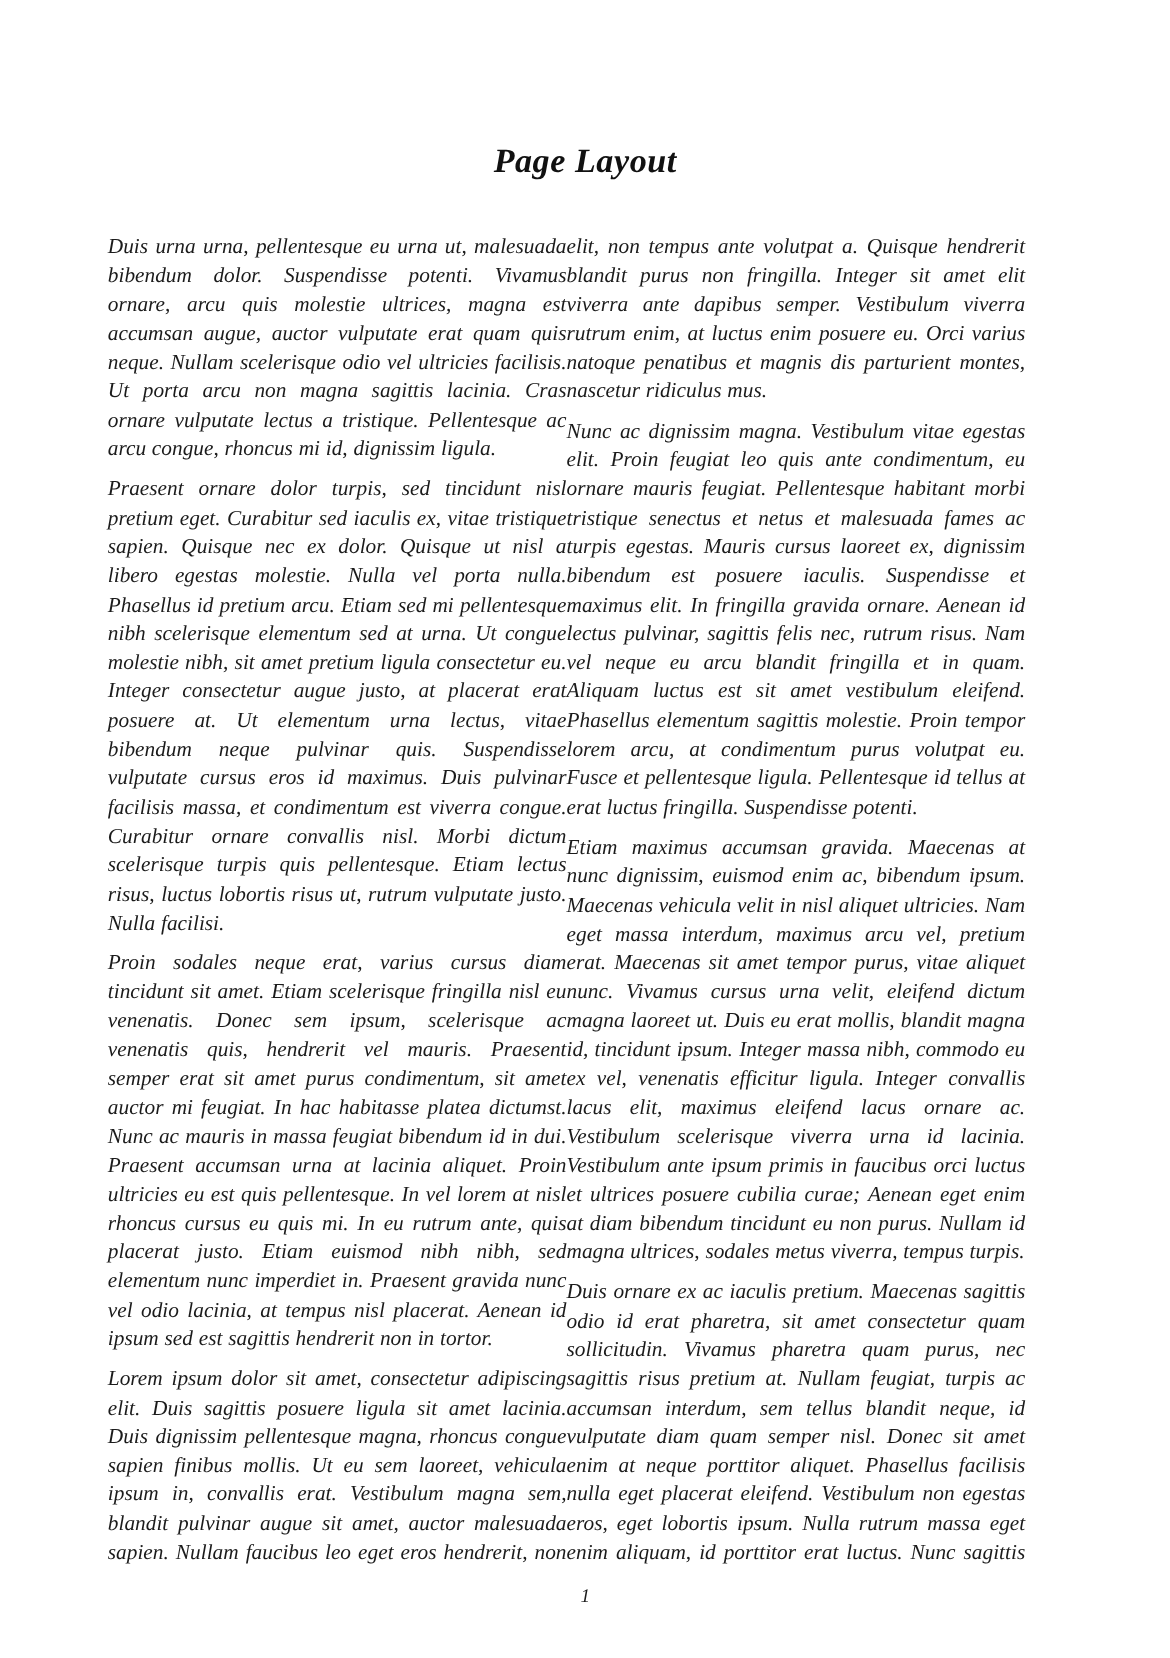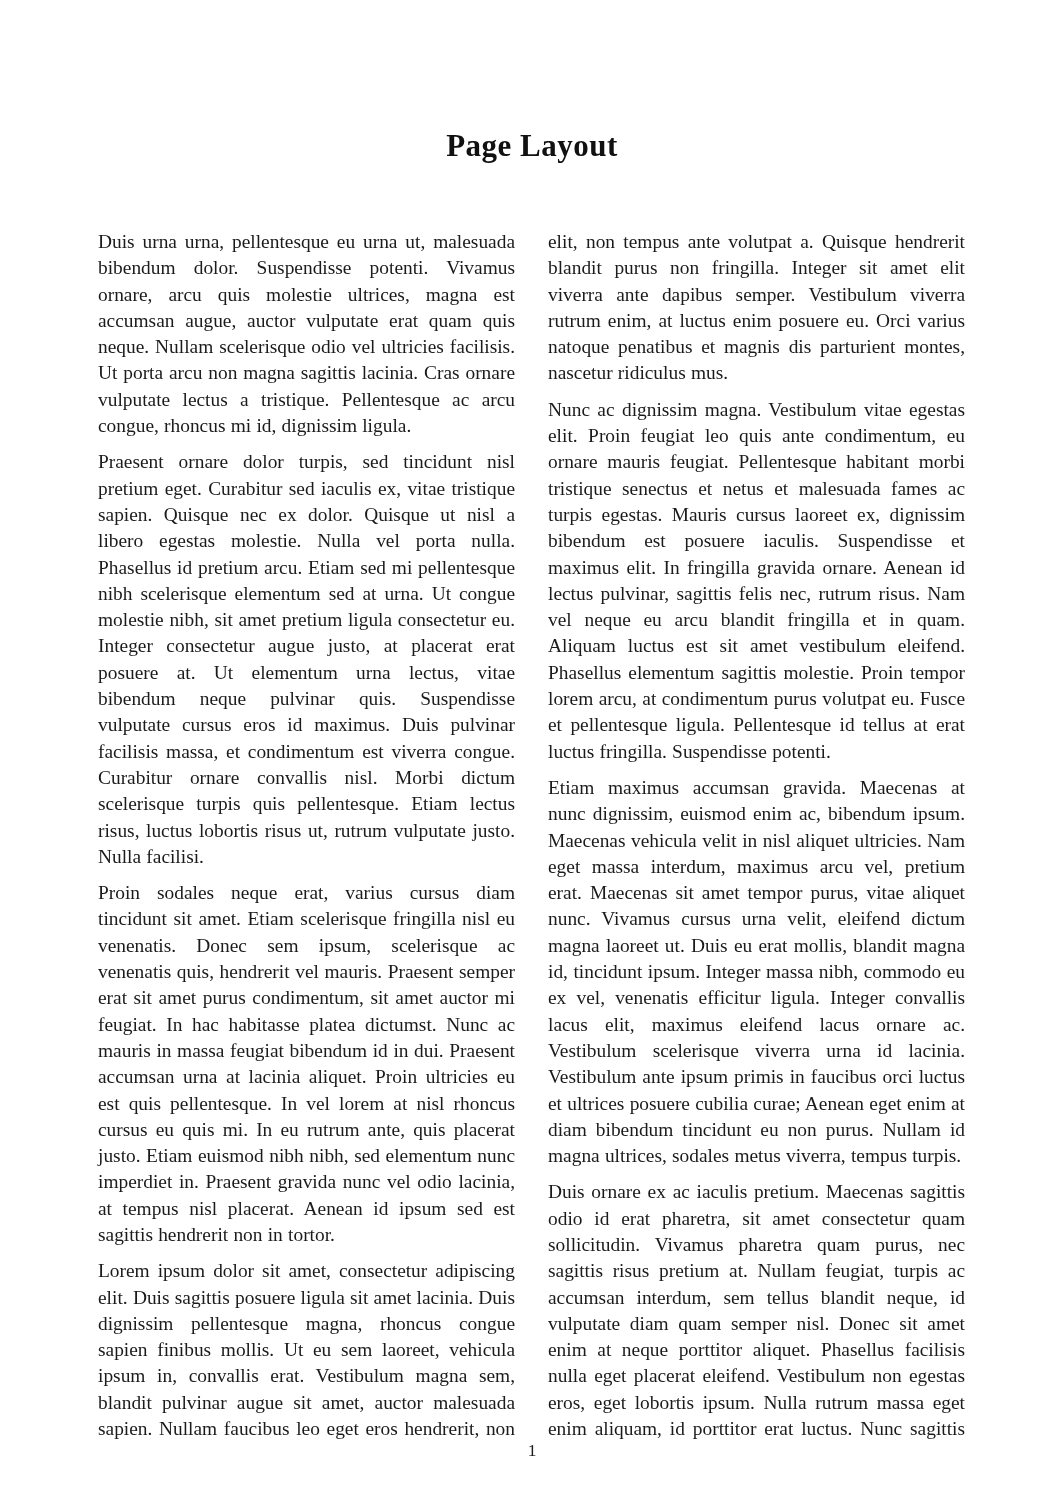--- a/index.html
+++ b/index.html
@@ -8,36 +8,36 @@
     background: #ffffff;
   }
   .page {
     position: relative;
     width: 1064px;
     height: 1507px;
     background: #ffffff;
     color: #1b1b1b;
     font-family: "Liberation Serif", serif;
     overflow: hidden;
+    font-style: italic;
   }
   .doc-title {
     margin: 0;
     padding-top: 128px;
     text-align: center;
     font-size: 31px;
     line-height: 36px;
     font-weight: bold;
     letter-spacing: 0.5px;
     color: #111111;
   }
   .columns {
     display: flex;
-    gap: 33px;
     padding: 0 98px;
-    margin-top: 65px;
+    margin-top: 48px;
     height: 1210px;
     overflow: hidden;
   }
   .col {
     width: 417px;
     flex: 0 0 417px;
   }
   .col p {
     margin: 0 0 10px 0;
     font-size: 19.4px;

